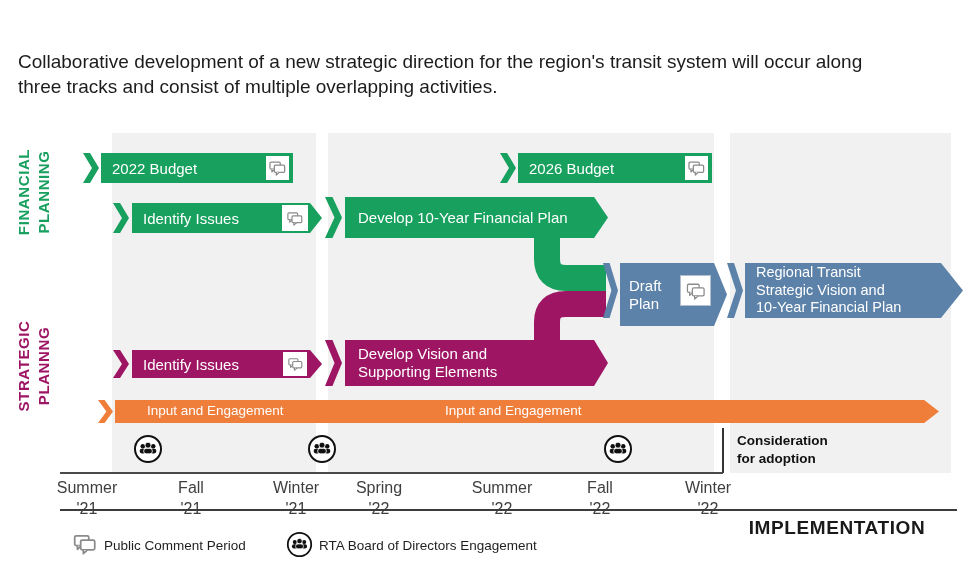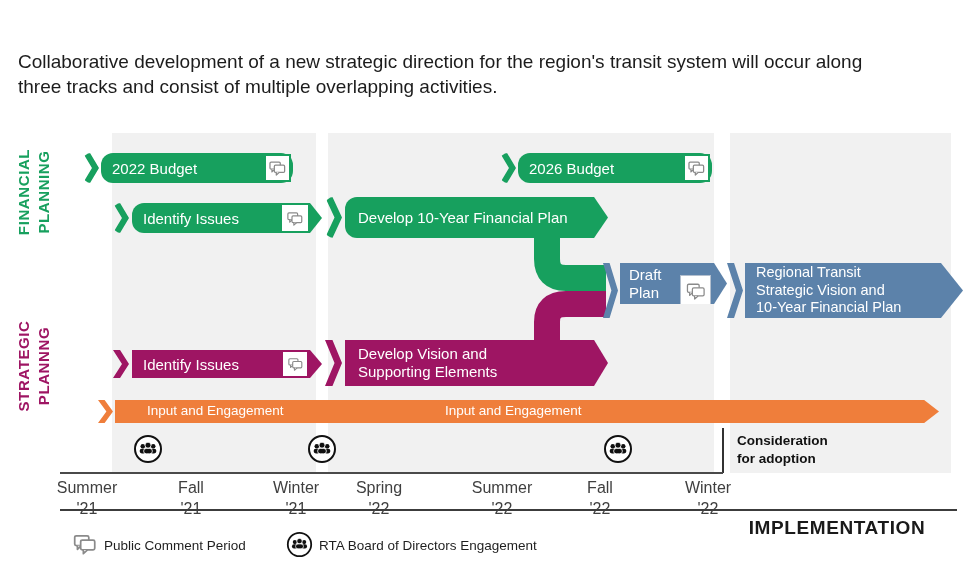--- a/index.html
+++ b/index.html
@@ -19,21 +19,21 @@
   .track-label{position:absolute;width:180px;height:44px;text-align:center;
     font-size:15px;font-weight:bold;letter-spacing:0.6px;line-height:1.35;
     transform:rotate(-90deg);}
   .track-label.fin{color:var(--c-green);left:-54px;top:170px;}
   .track-label.strat{color:var(--c-magenta);left:-54px;top:344px;}
 
   svg.connectors{position:absolute;left:0;top:0;z-index:1;}
 
   .bar{position:absolute;z-index:2;color:#fff;display:flex;align-items:center;}
   .tail{position:absolute;z-index:2;clip-path:polygon(0 0,44% 0,100% 50%,44% 100%,0 100%,56% 50%);}
-  .green{background:var(--c-green);border-radius:12px;}
+  .green{background:var(--c-green);}
   .magenta{background:var(--c-magenta);}
   .blue{background:var(--c-blue);}
   .orange{background:var(--c-orange);}
   .bar .lbl{font-size:15px;white-space:nowrap;}
   .bar .lbl.multiline{white-space:normal;line-height:1.2;}
 
   .comment-box{position:absolute;background:#fff;display:flex;align-items:center;justify-content:center;}
   .comment-box.green-border{border:2px solid var(--c-green);}
   .comment-box.gray-border{border:1px solid #b3bfce;}
 
@@ -112,21 +112,21 @@
       <svg width="19" height="16" viewBox="0 0 24 20">
         <rect x="2.5" y="2.5" width="13" height="9" rx="1.5" fill="#fff" stroke="#8a8a8a" stroke-width="1.6"></rect>
         <path d="M5 11.5 l0 3.4 l3.6 -3.4" fill="#fff" stroke="#8a8a8a" stroke-width="1.6" stroke-linejoin="round"></path>
         <rect x="8" y="6.5" width="13" height="9" rx="1.5" fill="#fff" stroke="#8a8a8a" stroke-width="1.6"></rect>
         <path d="M10.5 15.5 l0 3.4 l3.8 -3.4" fill="#fff" stroke="#8a8a8a" stroke-width="1.6" stroke-linejoin="round"></path>
       </svg>
     </div>
   </div>
 
   <div class="tail blue" style="left:603px;top:263px;width:15px;height:55px;"></div>
-  <div class="bar blue" style="left:620px;top:263px;width:107px;height:41px;padding-left:9px;clip-path:polygon(0 0,87.9% 0,100% 50%,87.9% 100%,0 100%);">
+  <div class="bar blue" style="left:620px;top:263px;width:107px;height:63px;padding-left:9px;clip-path:polygon(0 0,87.9% 0,100% 50%,87.9% 100%,0 100%);">
     <span class="lbl multiline">
       <span>Draft</span><br>
       <span>Plan</span>
     </span>
     <div class="comment-box gray-border" style="left:60px;top:12px;width:31px;height:31px;">
       <svg width="22" height="18" viewBox="0 0 24 20">
         <rect x="2.5" y="2.5" width="13" height="9" rx="1.5" fill="#fff" stroke="#8a8a8a" stroke-width="1.4"></rect>
         <path d="M5 11.5 l0 3.4 l3.6 -3.4" fill="#fff" stroke="#8a8a8a" stroke-width="1.4" stroke-linejoin="round"></path>
         <rect x="8" y="6.5" width="13" height="9" rx="1.5" fill="#fff" stroke="#8a8a8a" stroke-width="1.4"></rect>
         <path d="M10.5 15.5 l0 3.4 l3.8 -3.4" fill="#fff" stroke="#8a8a8a" stroke-width="1.4" stroke-linejoin="round"></path>

